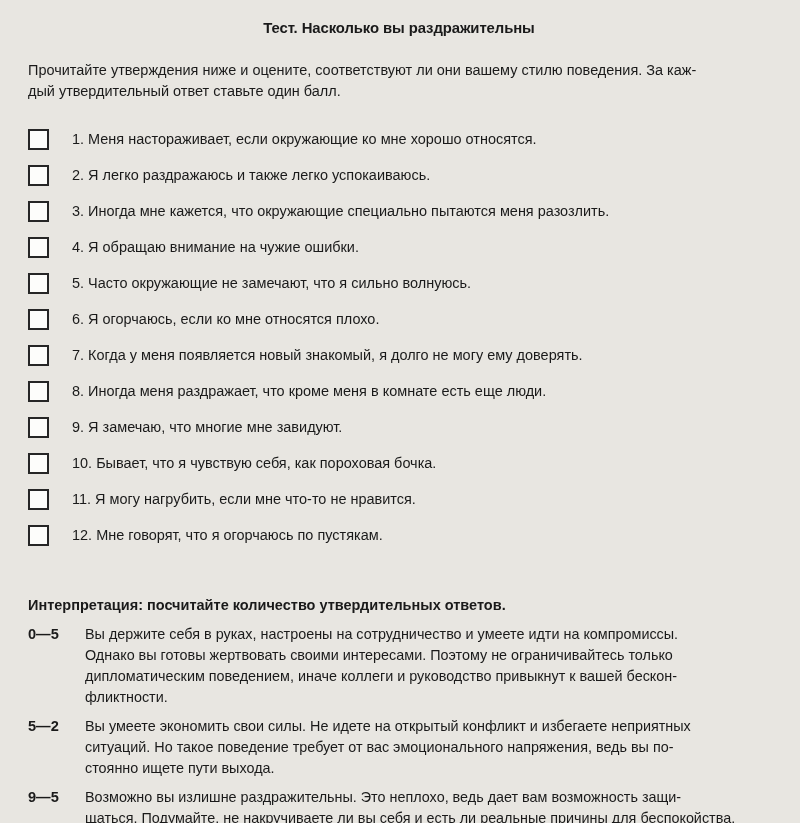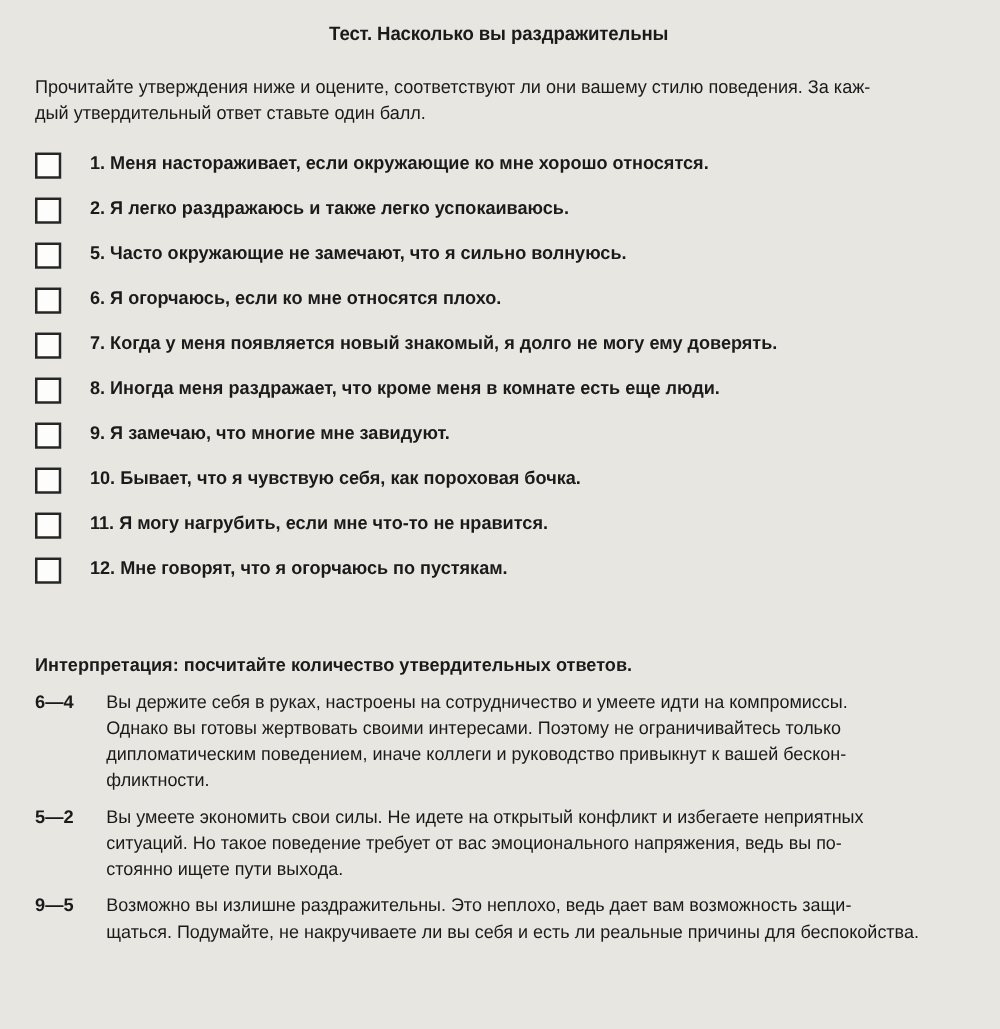--- a/index.html
+++ b/index.html
@@ -52,23 +52,22 @@
   }
 
   
   .checklist {
     margin-top: 19px;
     list-style: none;
     padding: 0;
   }
   .check-item {
     display: flex;
-    align-items: flex-start;
+    align-items: center;
     height: 36px;
-    font-weight: bold;
   }
   .checkbox {
     flex: 0 0 auto;
     width: 17px;
     height: 17px;
     border: 2px solid #262626;
     background: #fdfdfb;
     margin-top: 1px;
     box-sizing: content-box;
   }
@@ -134,20 +133,28 @@
       <li class="check-item">
         <span class="checkbox"></span>
         <span class="check-label">1. Меня настораживает, если окружающие ко мне хорошо относятся.</span>
       </li>
       <li class="check-item">
         <span class="checkbox"></span>
         <span class="check-label">2. Я легко раздражаюсь и также легко успокаиваюсь.</span>
       </li>
       <li class="check-item">
         <span class="checkbox"></span>
+        <span class="check-label">3. Иногда мне кажется, что окружающие специально пытаются меня разозлить.</span>
+      </li>
+      <li class="check-item">
+        <span class="checkbox"></span>
+        <span class="check-label">4. Я обращаю внимание на чужие ошибки.</span>
+      </li>
+      <li class="check-item">
+        <span class="checkbox"></span>
         <span class="check-label">5. Часто окружающие не замечают, что я сильно волнуюсь.</span>
       </li>
       <li class="check-item">
         <span class="checkbox"></span>
         <span class="check-label">6. Я огорчаюсь, если ко мне относятся плохо.</span>
       </li>
       <li class="check-item">
         <span class="checkbox"></span>
         <span class="check-label">7. Когда у меня появляется новый знакомый, я долго не могу ему доверять.</span>
       </li>
@@ -170,21 +177,21 @@
       <li class="check-item">
         <span class="checkbox"></span>
         <span class="check-label">12. Мне говорят, что я огорчаюсь по пустякам.</span>
       </li>
     </ul>
 
   <div class="interp">
     <div class="interp-heading">Интерпретация: посчитайте количество утвердительных ответов.</div>
     <div id="band-list">
         <div class="band">
-          <div class="band-range">6—4</div>
+          <div class="band-range">0—5</div>
           <div class="band-text">
             <span class="band-line">Вы держите себя в руках, настроены на сотрудничество и умеете идти на компромиссы.</span>
             <span class="band-line">Однако вы готовы жертвовать своими интересами. Поэтому не ограничивайтесь только</span>
             <span class="band-line">дипломатическим поведением, иначе коллеги и руководство привыкнут к вашей бескон-</span>
             <span class="band-line">фликтности.</span>
           </div>
         </div>
         <div class="band">
           <div class="band-range">5—2</div>
           <div class="band-text">

